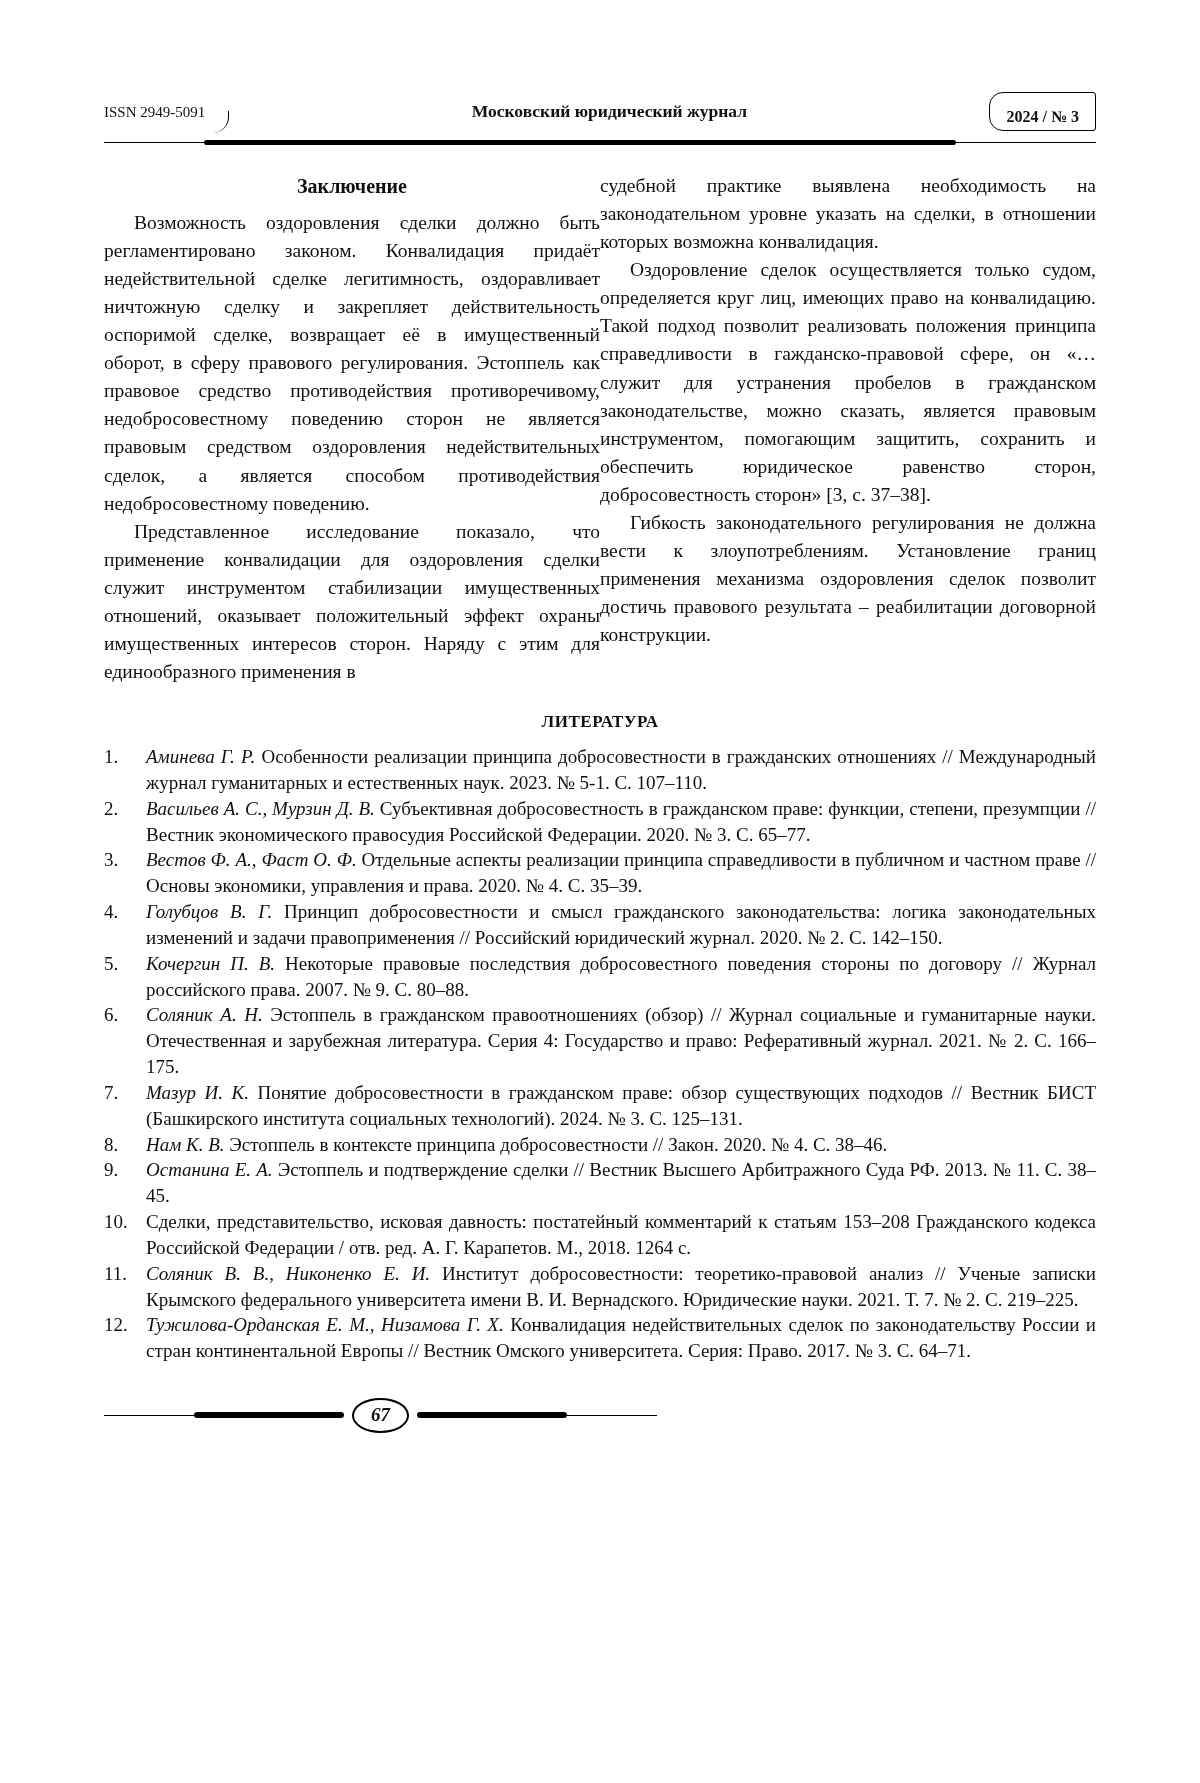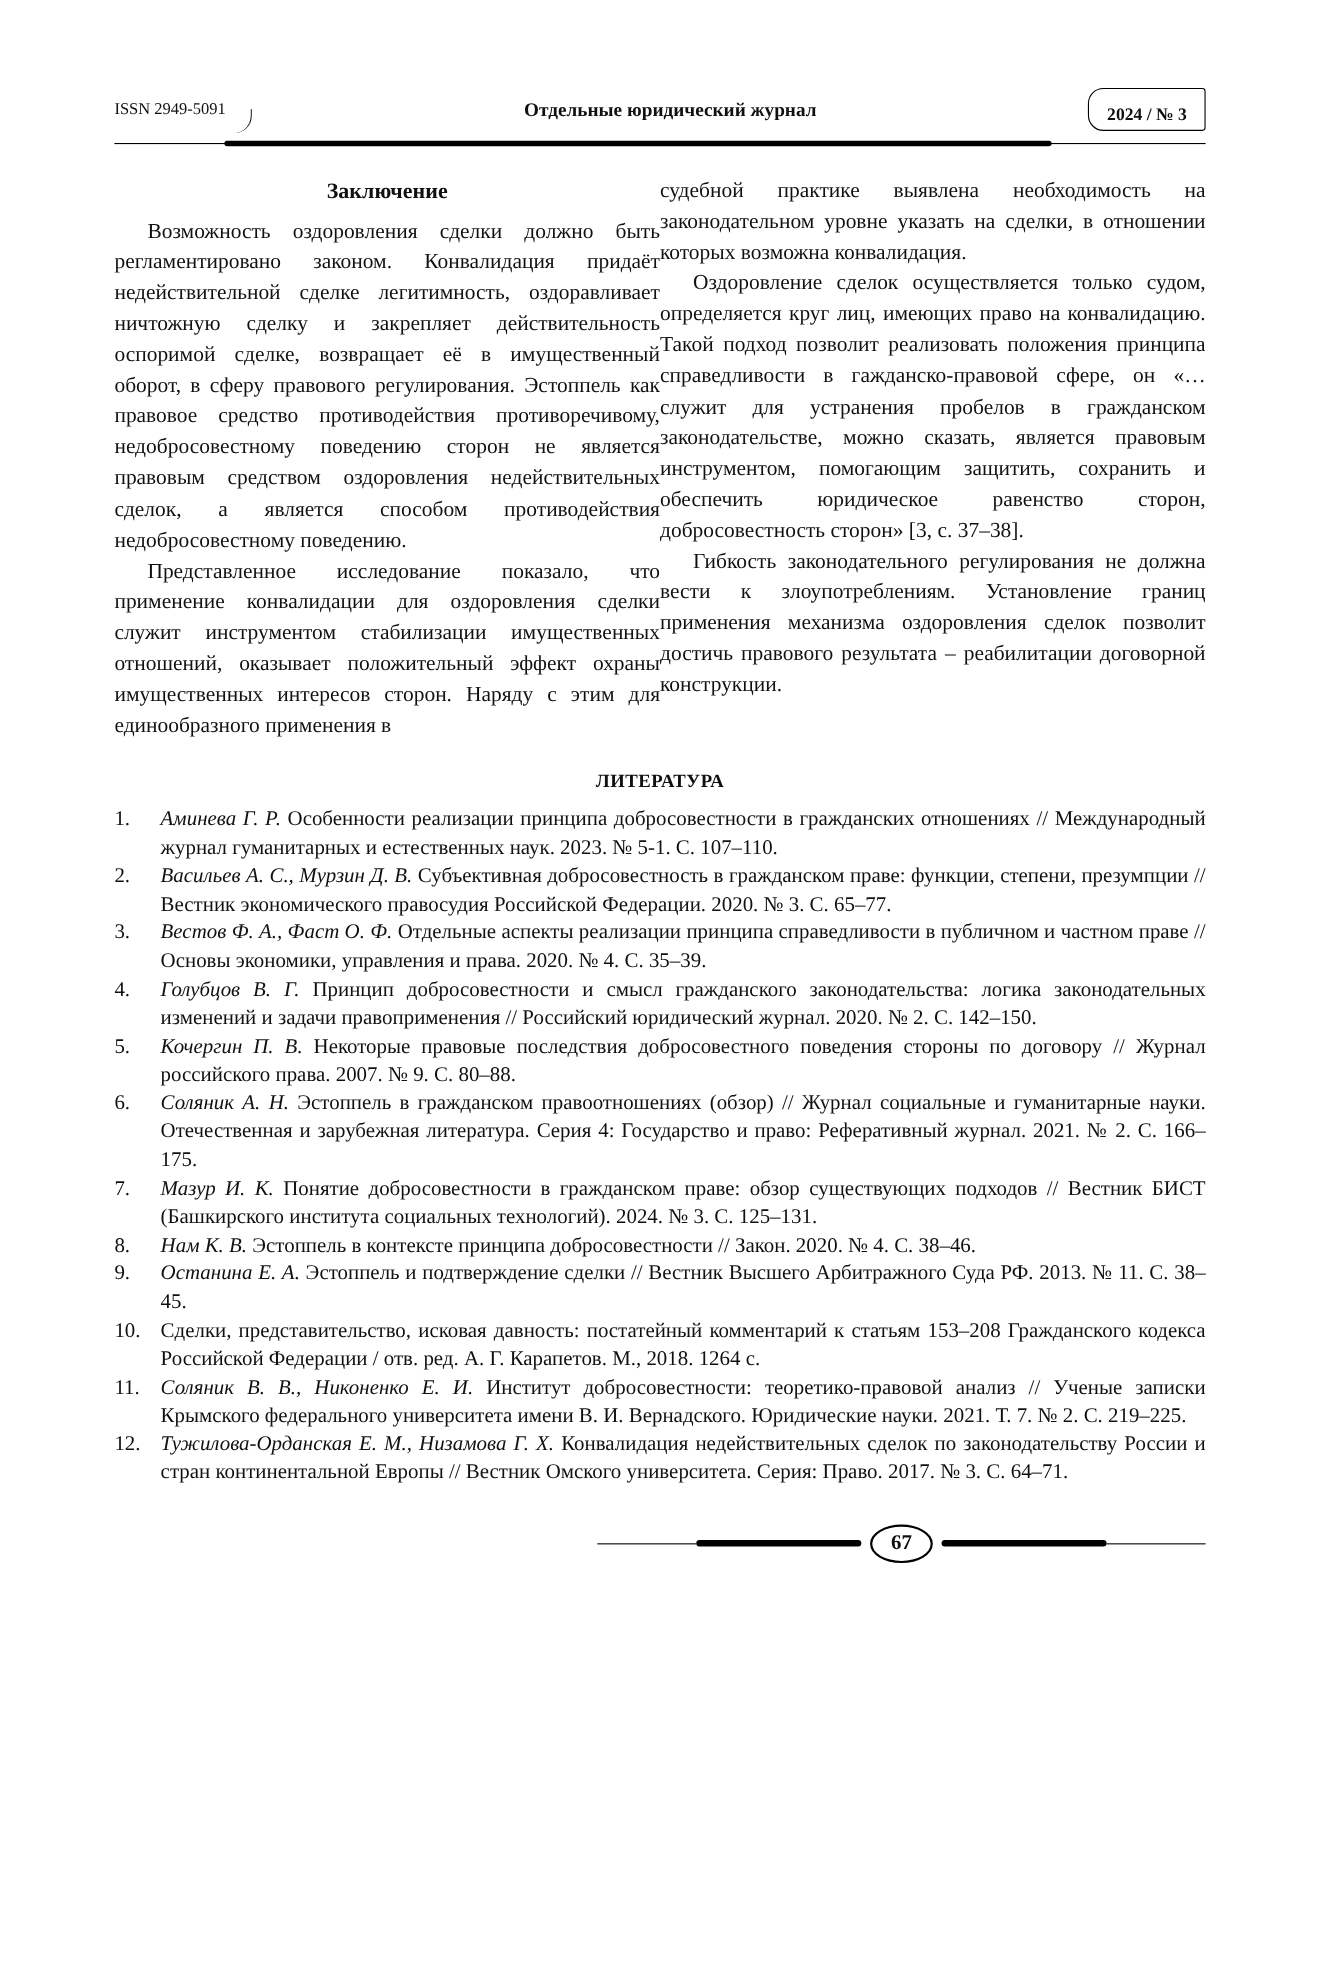--- a/index.html
+++ b/index.html
@@ -1,18 +1,18 @@
 <!DOCTYPE html>
 <html lang="ru"><head>
 <meta charset="utf-8">
 <style>
   * { box-sizing: border-box; }
   html, body { margin: 0; padding: 0; background: #ffffff; }
   .page {
-    width: 1200px; height: 1518px; margin: 0 auto;
+    width: 1200px; height: 1518px; margin: 12px auto;
     padding: 80px 104px 0 104px;
     font-family: "Liberation Serif", serif;
     color: #101010; background: #ffffff;
     position: relative;
     border-radius: 31px;
   }
 
   
   .header-row { display: flex; align-items: center; justify-content: space-between; }
   .issn-wrap { display: flex; align-items: flex-end; }
@@ -55,41 +55,41 @@
     margin: 0 0 12px 0; letter-spacing: 0.5px;
   }
   .ref-list { margin: 0; padding: 0; list-style: none; font-size: 19px; line-height: 1.36; }
   .ref-item { display: flex; }
   .ref-num { flex: 0 0 42px; }
   .ref-body { flex: 1 1 auto; text-align: justify; }
   .ref-body i { font-style: italic; }
   .ref-body i:empty { display: none; }
 
   
-  .footer { margin-top: 34px; display: flex; align-items: center; justify-content: flex-end; }
+  .footer { margin-top: 34px; display: flex; align-items: center; justify-content: flex-start; font-style: italic; }
   .f-line { height: 1.5px; background: #000; width: 90px; }
   .f-bar { height: 6px; background: #000; width: 150px; border-radius: 3px; }
   .page-num {
     border: 2px solid #000; border-radius: 50%;
     padding: 1px 17px 2px 17px; margin: 0 8px;
     font-size: 19px; font-weight: bold; line-height: 1.45;
   }
 </style>
 </head>
 <body>
 
 <div class="page">
 
   <header>
     <div class="header-row">
       <div class="issn-wrap">
         <span class="issn">ISSN 2949-5091</span>
         <span class="curve"></span>
       </div>
-      <div class="journal-title">Отдельные юридический журнал</div>
+      <div class="journal-title">Московский юридический журнал</div>
       <div class="issue-box">2024 / № 3</div>
     </div>
     <div class="header-rule">
       <span class="thick"></span>
     </div>
   </header>
 
   <main class="columns">
     <section class="col">
       <h2 class="conclusion-title">Заключение</h2>

